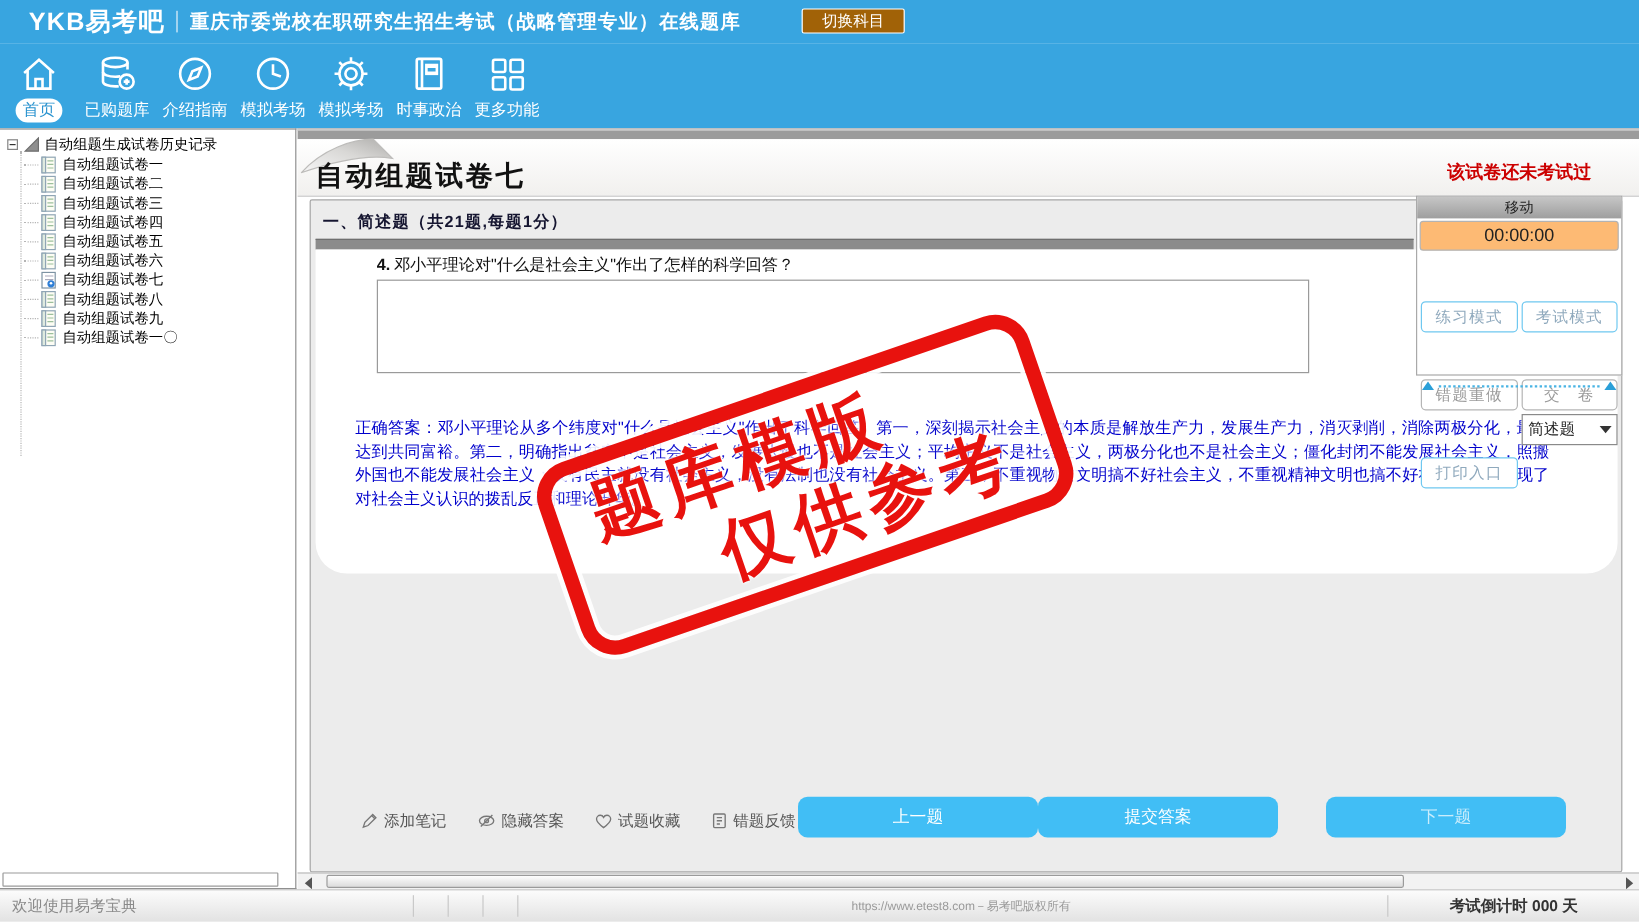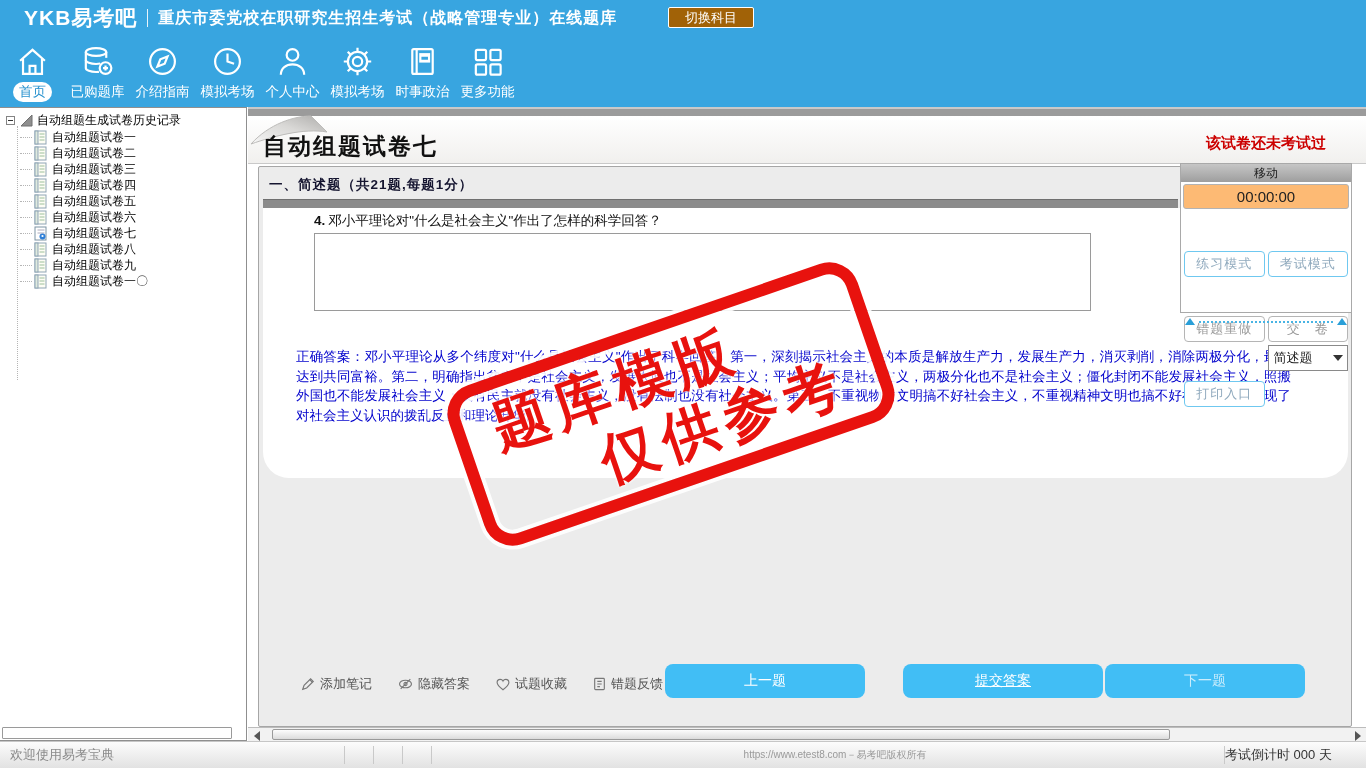--- a/index.html
+++ b/index.html
@@ -60,21 +60,21 @@
     display:flex; flex-direction:column; justify-content:center; background:rgba(255,255,255,0.04); }
   .stamp div { font-size:57px; font-weight:bold; color:#e8120e; letter-spacing:7px; line-height:66px; white-space:nowrap;
     text-shadow:0 0 3px #fff,0 0 3px #fff; }
   .stamp .l1 { padding-left:28px; }
   .stamp .l2 { padding-left:120px; }
   
   .tools { position:absolute; left:42px; top:508px; display:flex; align-items:center; gap:26px; font-size:13px; color:#555; }
   .tool { display:flex; align-items:center; gap:5px; cursor:pointer; }
   .big-btn { position:absolute; top:497px; width:200px; height:34px; background:#41bef5; border:none; border-radius:8px;
     color:#fff; font-size:14px; cursor:pointer; font-family:"Liberation Sans",sans-serif; }
-  .btn-prev { left:406px; } .btn-submit { left:644px;text-decoration:underline; } .btn-next { left:846px; color:rgba(255,255,255,.72); }
+  .btn-prev { left:406px; } .btn-submit { left:606px; } .btn-next { left:846px; color:rgba(255,255,255,.72); }
   
   .fpanel { position:absolute; left:1180px; top:163px; width:172px; height:150px; background:#fff;
     border:1px solid #a9a9a9; z-index:40; }
   .fpanel-title { height:18px; background:linear-gradient(#c6c6c6,#9e9e9e); font-size:12px; color:#222;
     display:flex; align-items:center; justify-content:center; cursor:move; }
   .timer { margin:2px; height:25px; border:1px solid #b3b3b3; border-radius:3px; background:#fdba74;
     display:flex; align-items:center; justify-content:center; font-size:15px; color:#222; }
   .fgrid { display:grid; grid-template-columns:1fr 1fr; gap:3px; padding:4px 3px; }
   .fbtn { height:26px; font-size:13px; display:flex; align-items:center; justify-content:center;
     border:1px solid #b5b5b5; border-radius:4px; background:#fff; color:#9a9a9a; cursor:pointer; letter-spacing:1px;
@@ -92,21 +92,21 @@
   .harrow.left { left:6px; border-right:6px solid #555; }
   .harrow.right { right:5px; border-left:6px solid #555; }
   .hthumb { position:absolute; left:24px; top:1px; width:898px; height:11px; background:linear-gradient(#fdfdfd,#dcdcdc);
     border:1px solid #9a9a9a; border-radius:2px; cursor:pointer; }
   .statusbar { position:absolute; left:0; top:741px; width:1366px; height:27px;
     background:linear-gradient(#fcfcfc,#e2e2e2); border-top:1px solid #c6c6c6; display:flex; align-items:center; font-size:13px; }
   .sb-left { width:330px; padding-left:10px; color:#8a8a8a; }
   .sb-sep { width:1px; height:18px; background:#c9c9c9; margin:0 28px 0 28px; }
   .sb-sep.tight { margin:0 14px; }
   .sb-center { flex:1; text-align:center; color:#9a9a9a; font-size:10px; }
-  .sb-right { width:142px; color:#333; font-weight:normal; border-left:1px solid #c9c9c9; height:18px; line-height:18px; }
+  .sb-right { width:210px; text-align:center; color:#333; font-weight:bold; border-left:1px solid #c9c9c9; height:18px; line-height:18px; }
   svg { display:block; }
 </style>
 </head>
 <body>
 
 <svg width="0" height="0" style="position:absolute">
   <defs>
     <g id="icon-doc">
       <rect x="1" y="1" width="11" height="13" fill="#fdfdf4" stroke="#8fa5b5" stroke-width="1"></rect>
       <rect x="1" y="1" width="3" height="13" fill="#dfeadf" stroke="#8fa5b5" stroke-width="1"></rect>
@@ -160,27 +160,20 @@
   </div>
   <div class="nav-item">
     <svg viewBox="0 0 24 24" fill="none" stroke="#fff" stroke-width="1.5">
       <circle cx="12" cy="12" r="8.5"></circle>
         <path d="M12 6.5 V12 L16.5 13.5"></path>
     </svg>
     <span class="nav-label">模拟考场</span>
   </div>
   <div class="nav-item">
     <svg viewBox="0 0 24 24" fill="none" stroke="#fff" stroke-width="1.5">
-      <circle cx="12" cy="7.5" r="4"></circle>
-        <path d="M4 21 c0-4.5 3.6-7 8-7 s8 2.5 8 7"></path>
-    </svg>
-    <span class="nav-label">个人中心</span>
-  </div>
-  <div class="nav-item">
-    <svg viewBox="0 0 24 24" fill="none" stroke="#fff" stroke-width="1.5">
       <circle cx="12" cy="12" r="3.2"></circle>
         <circle cx="12" cy="12" r="6.6"></circle>
       <path d="M12 2.6 V5.4 M12 18.6 V21.4 M2.6 12 H5.4 M18.6 12 H21.4 M5.3 5.3 L7.3 7.3 M16.7 16.7 L18.7 18.7 M18.7 5.3 L16.7 7.3 M7.3 16.7 L5.3 18.7"></path>
     </svg>
     <span class="nav-label">模拟考场</span>
   </div>
   <div class="nav-item">
     <svg viewBox="0 0 24 24" fill="none" stroke="#fff" stroke-width="1.5">
       <rect x="5" y="3.5" width="14" height="17" rx="1"></rect>
         <path d="M8 3.5 V20.5"></path>

